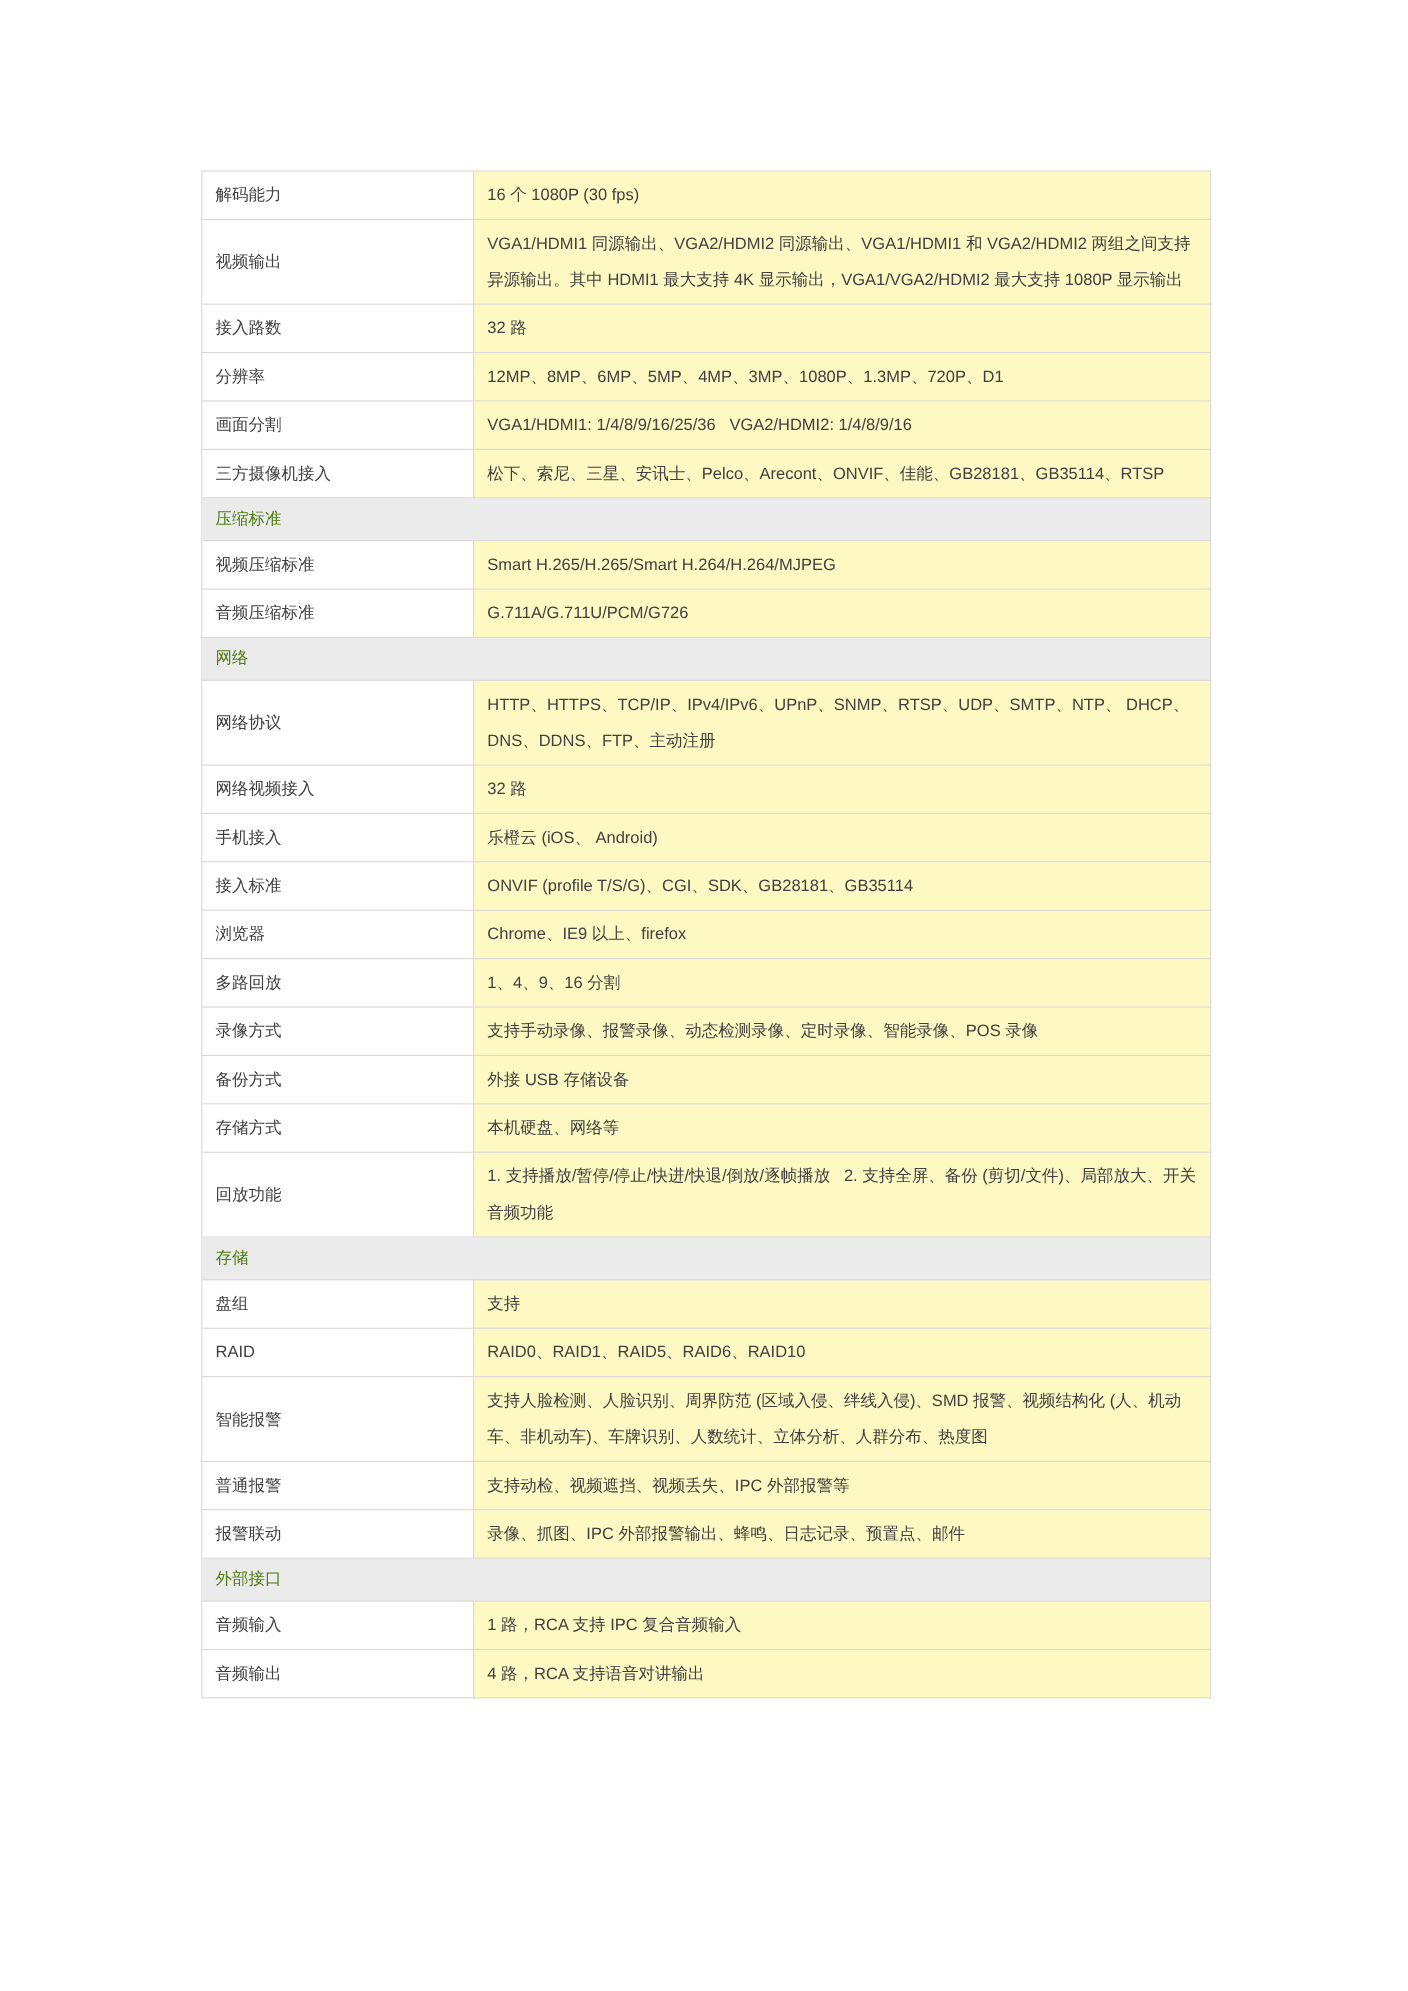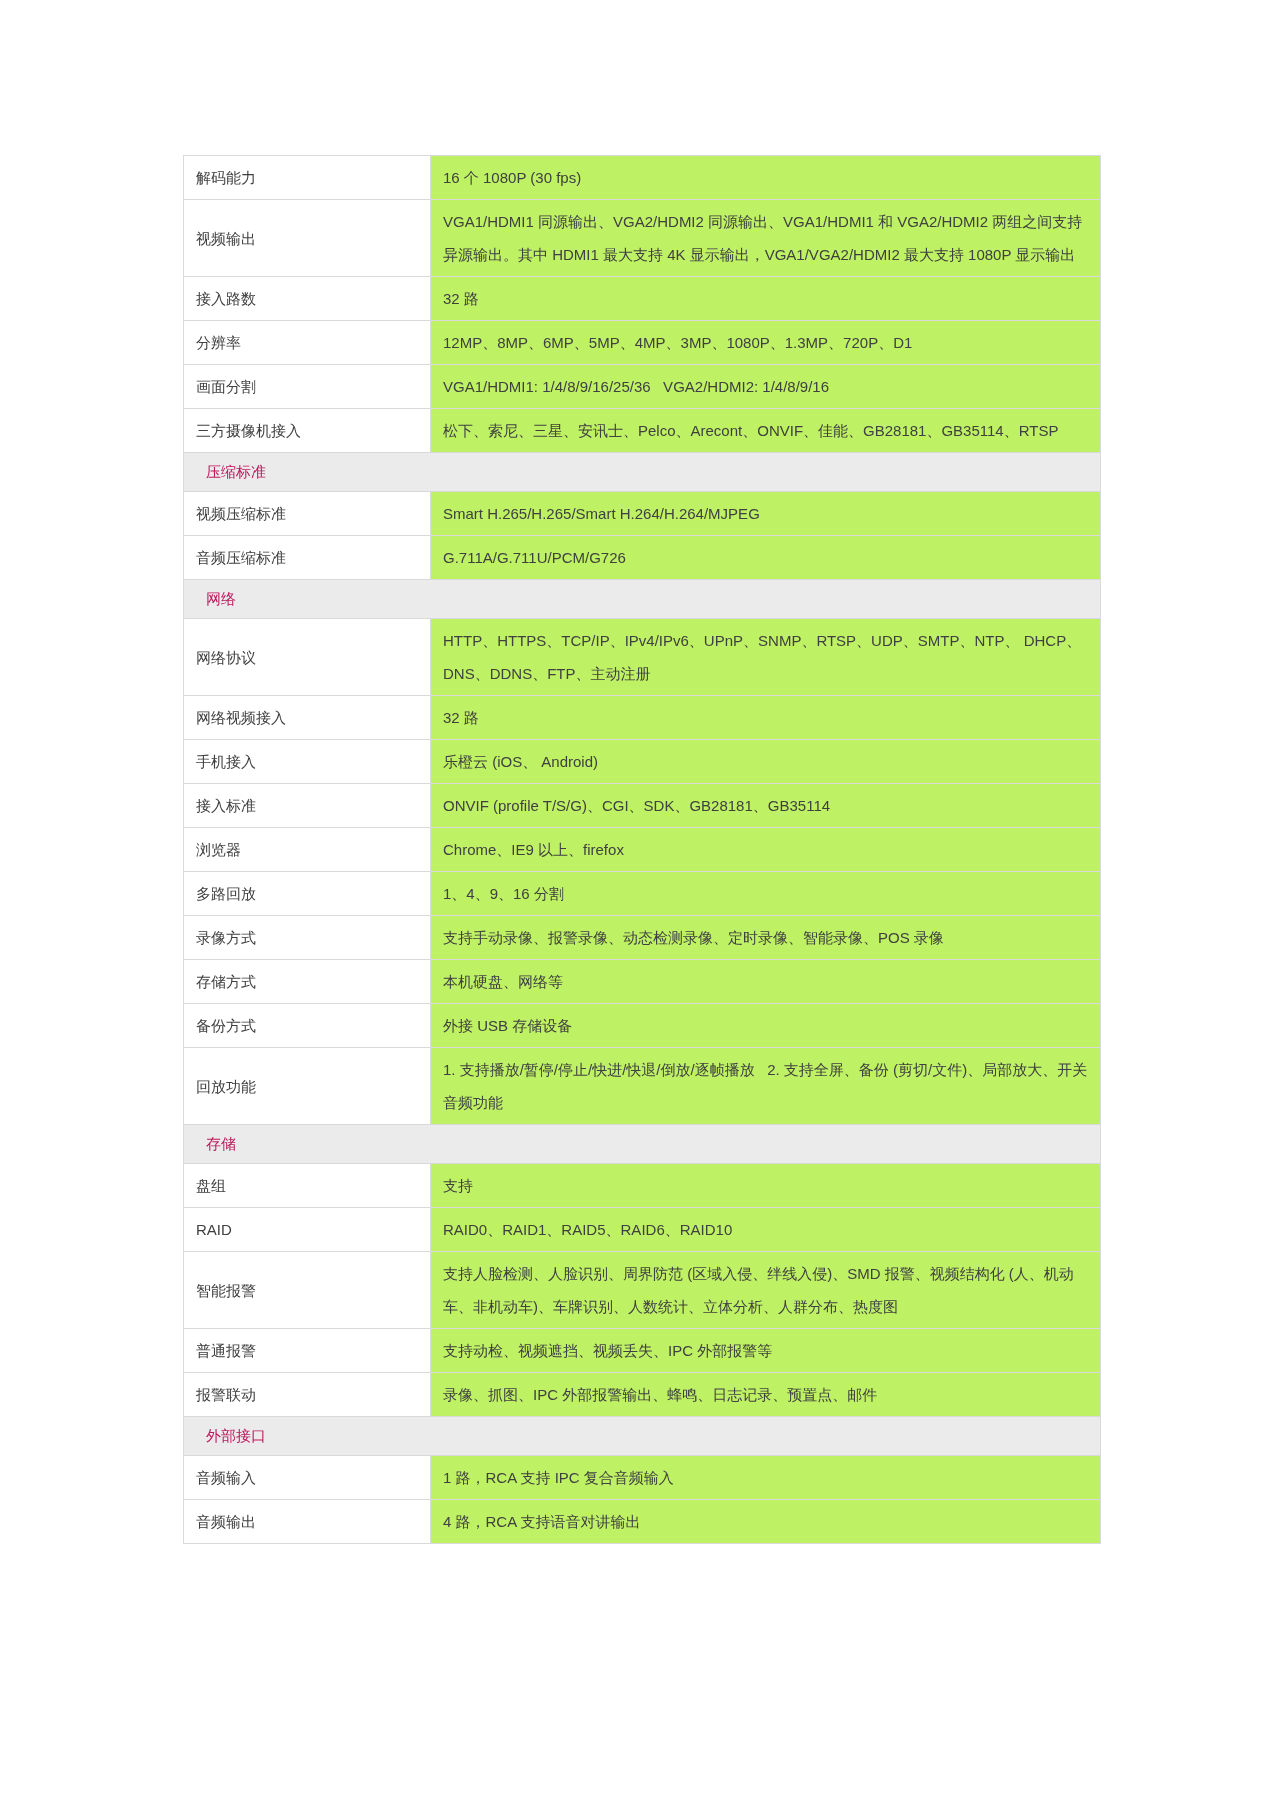--- a/index.html
+++ b/index.html
@@ -29,28 +29,28 @@
     color: #404040;
     vertical-align: middle;
     padding: 5px 12px;
     line-height: 33px;
     word-break: break-word;
   }
   td.label-cell {
     background: #ffffff;
   }
   td.value-cell {
-    background: #bef264;
+    background: #fef9c3;
     white-space: pre-wrap;
   }
   tr.section-row td {
     background: #ebebeb;
     line-height: 26px;
-    padding: 6px 22px;
-    color: #be185d;
+    padding: 6px 12px;
+    color: #4d7c0f;
   }
   col.c-label { width: 247px; }
   col.c-value { width: 670px; }
 </style>
 </head>
 <body>
 
 <div class="page">
   <table class="spec-table">
     <colgroup>
@@ -118,26 +118,26 @@
         </tr>
         <tr class="data-row">
           <td class="label-cell">多路回放</td>
           <td class="value-cell">1、4、9、16 分割</td>
         </tr>
         <tr class="data-row">
           <td class="label-cell">录像方式</td>
           <td class="value-cell">支持手动录像、报警录像、动态检测录像、定时录像、智能录像、POS 录像</td>
         </tr>
         <tr class="data-row">
+          <td class="label-cell">备份方式</td>
+          <td class="value-cell">外接 USB 存储设备</td>
+        </tr>
+        <tr class="data-row">
           <td class="label-cell">存储方式</td>
           <td class="value-cell">本机硬盘、网络等</td>
-        </tr>
-        <tr class="data-row">
-          <td class="label-cell">备份方式</td>
-          <td class="value-cell">外接 USB 存储设备</td>
         </tr>
         <tr class="data-row">
           <td class="label-cell">回放功能</td>
           <td class="value-cell">1. 支持播放/暂停/停止/快进/快退/倒放/逐帧播放   2. 支持全屏、备份 (剪切/文件)、局部放大、开关音频功能</td>
         </tr>
         <tr class="section-row">
           <td colspan="2" class="section-cell">存储</td>
         </tr>
         <tr class="data-row">
           <td class="label-cell">盘组</td>

